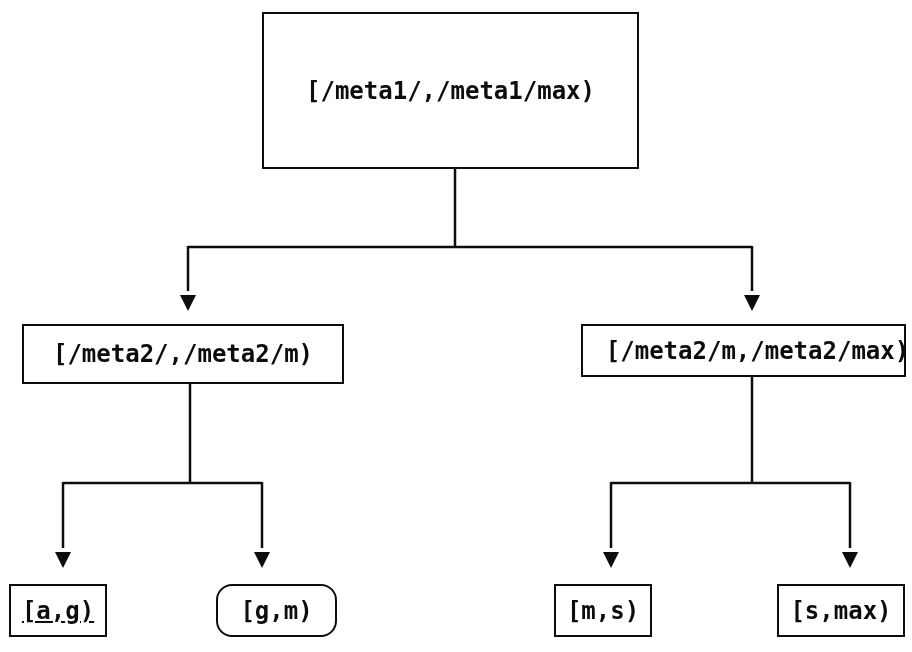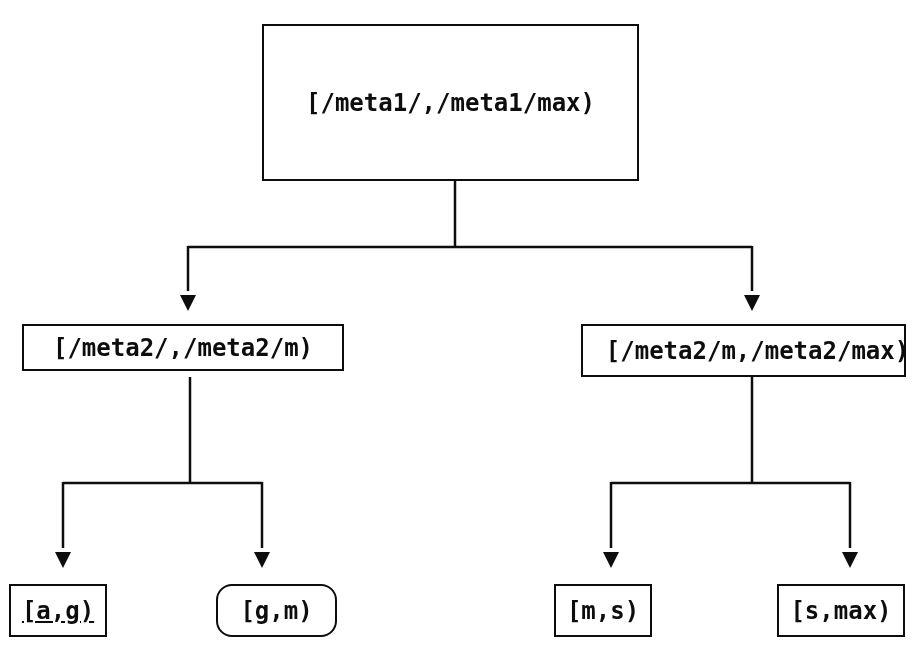--- a/index.html
+++ b/index.html
@@ -31,22 +31,22 @@
     display: flex;
     align-items: center;
     justify-content: center;
     font-size: 24px;
     font-weight: bold;
     color: #0d0d0d;
     white-space: nowrap;
     letter-spacing: 0;
   }
   
-  #node-root   { left: 262px; top: 12px;  width: 377px; height: 157px; margin-top: 12px; }
-  #node-left   { left: 22px;  top: 324px; width: 322px; height: 47px;  }
+  #node-root   { left: 262px; top: 12px;  width: 377px; height: 157px; }
+  #node-left   { left: 22px;  top: 324px; width: 322px; height: 60px;  }
   #node-right  { left: 581px; top: 324px; width: 325px; height: 53px; padding-left: 28px;  }
   #node-ag     { left: 9px;   top: 584px; width: 98px;  height: 53px; text-decoration: underline;  }
   #node-gm     { left: 216px; top: 584px; width: 121px;  height: 53px; border-radius: 16px;  }
   #node-ms     { left: 554px; top: 584px; width: 98px;  height: 53px; text-align: right;  }
   #node-smax   { left: 777px; top: 584px; width: 128px; height: 53px;  }
 </style>
 </head>
 <body>
 
 <div id="canvas">

